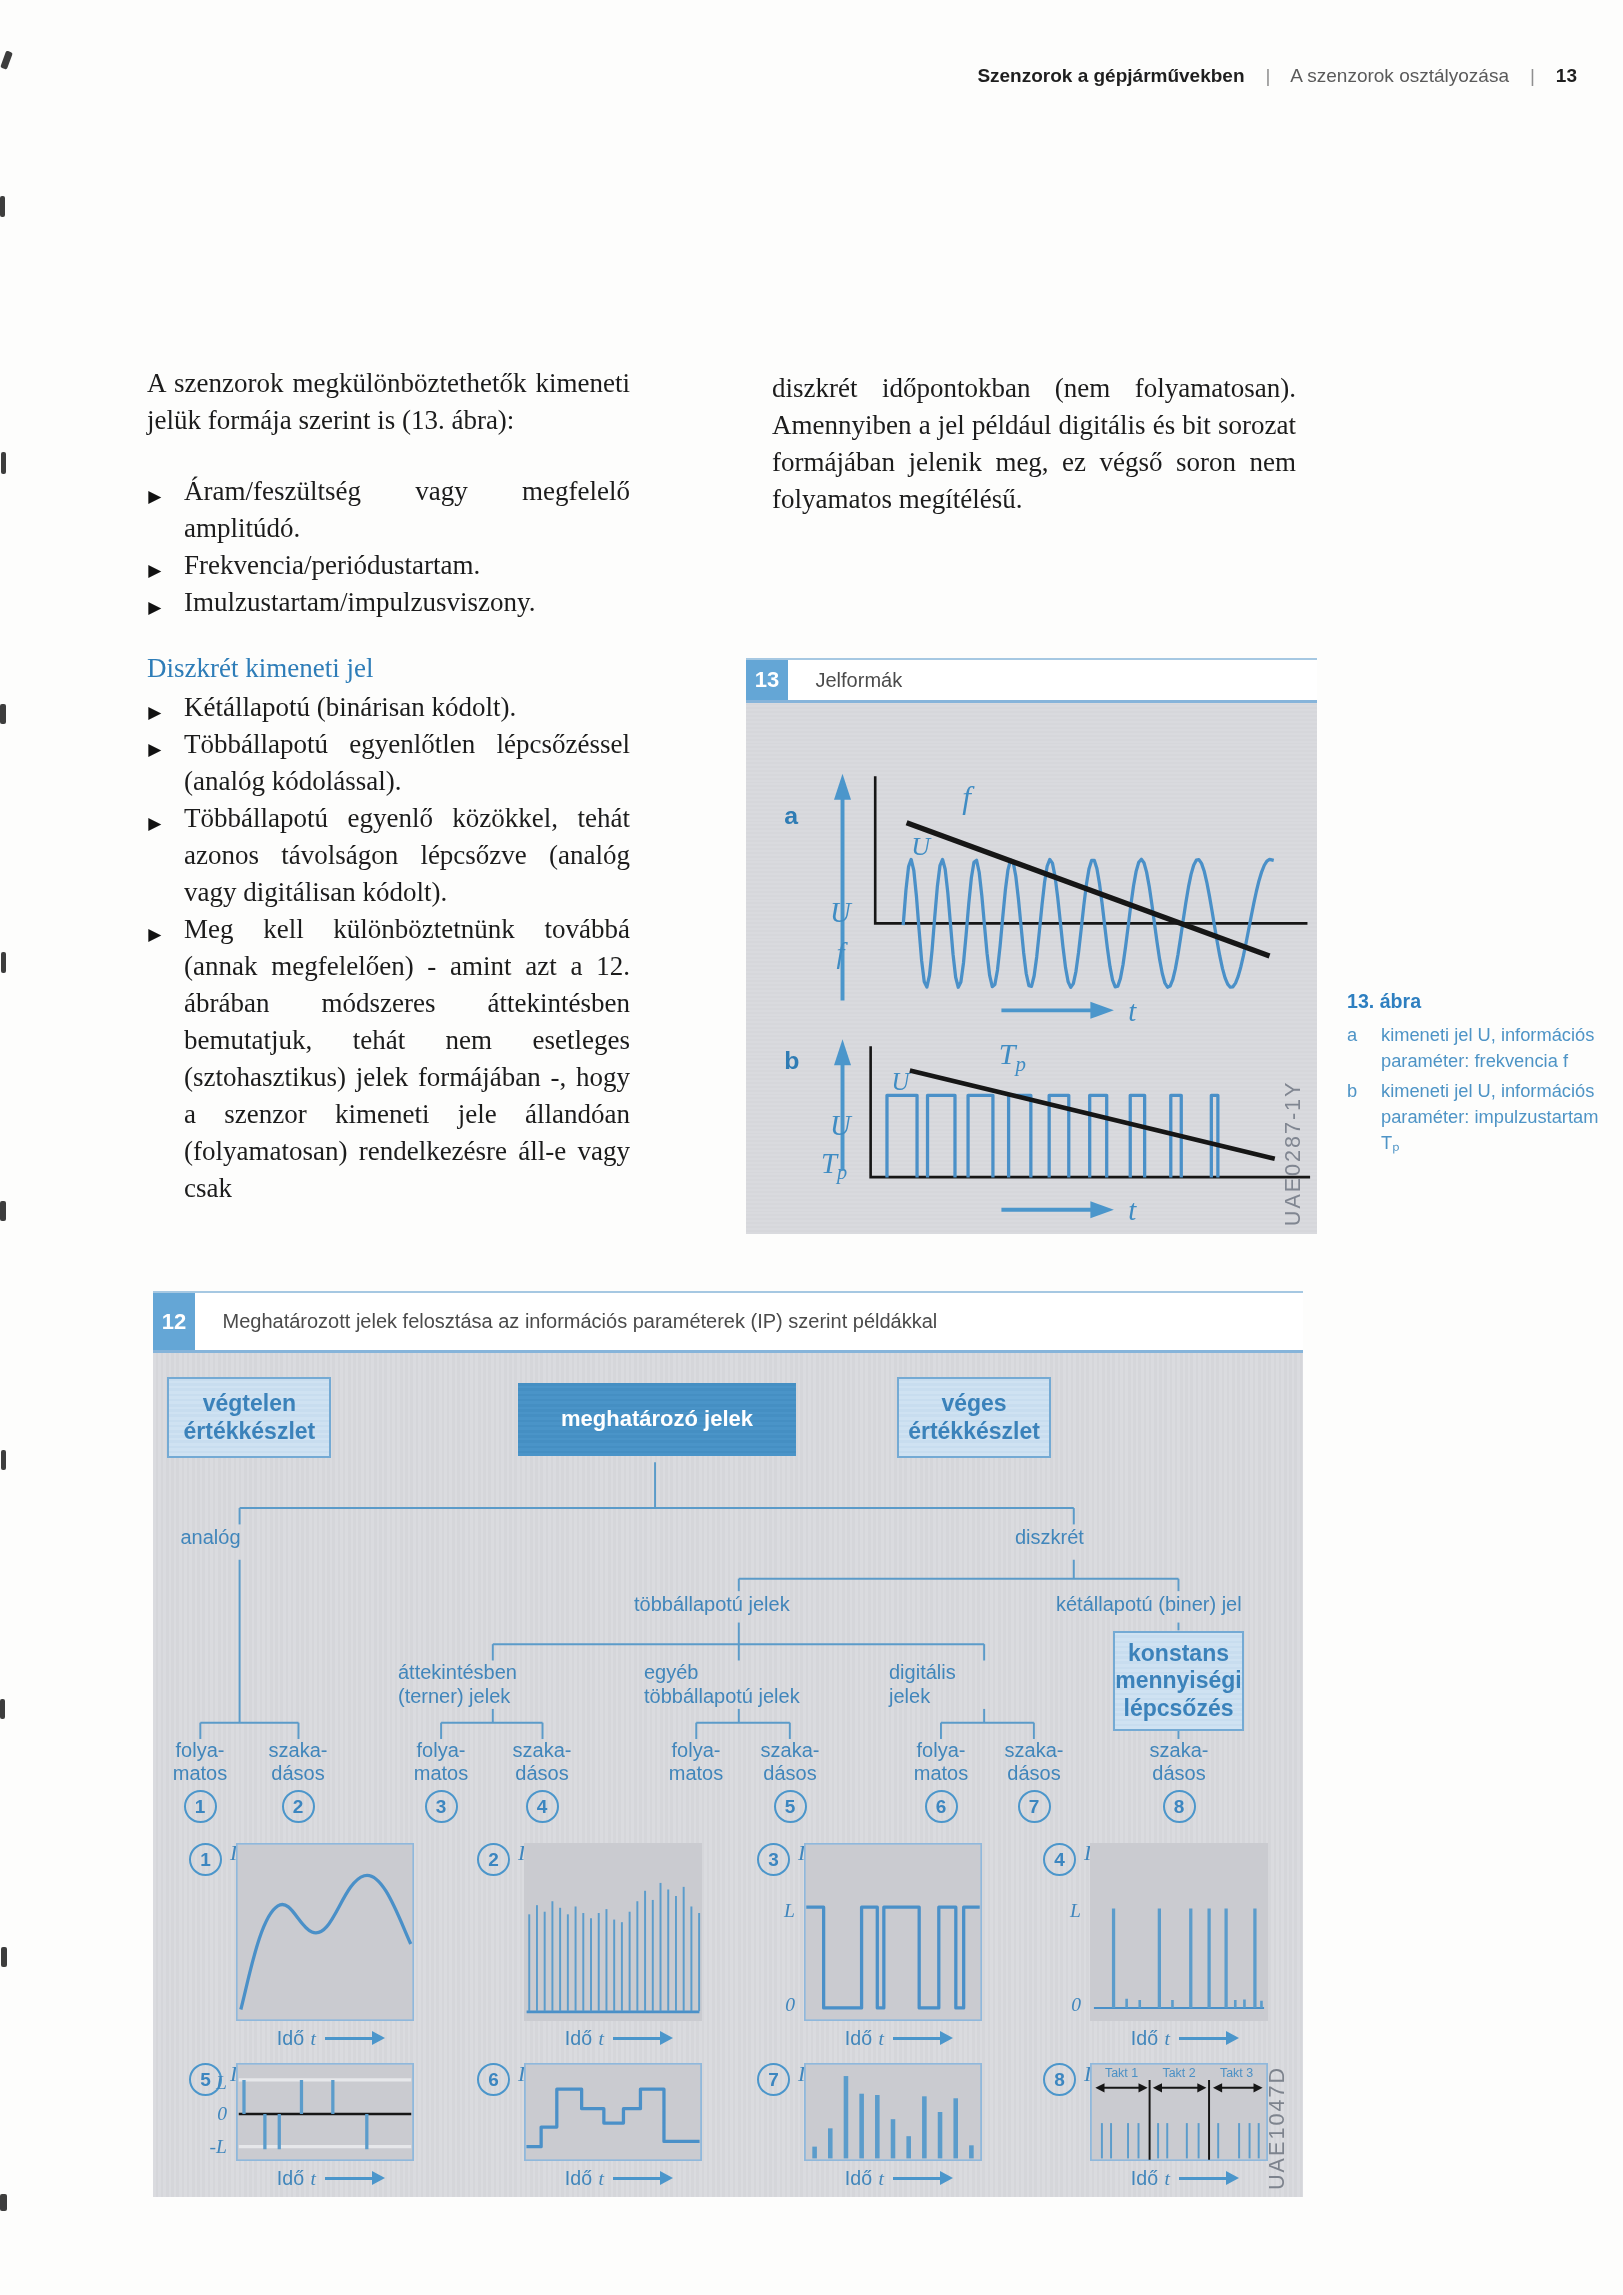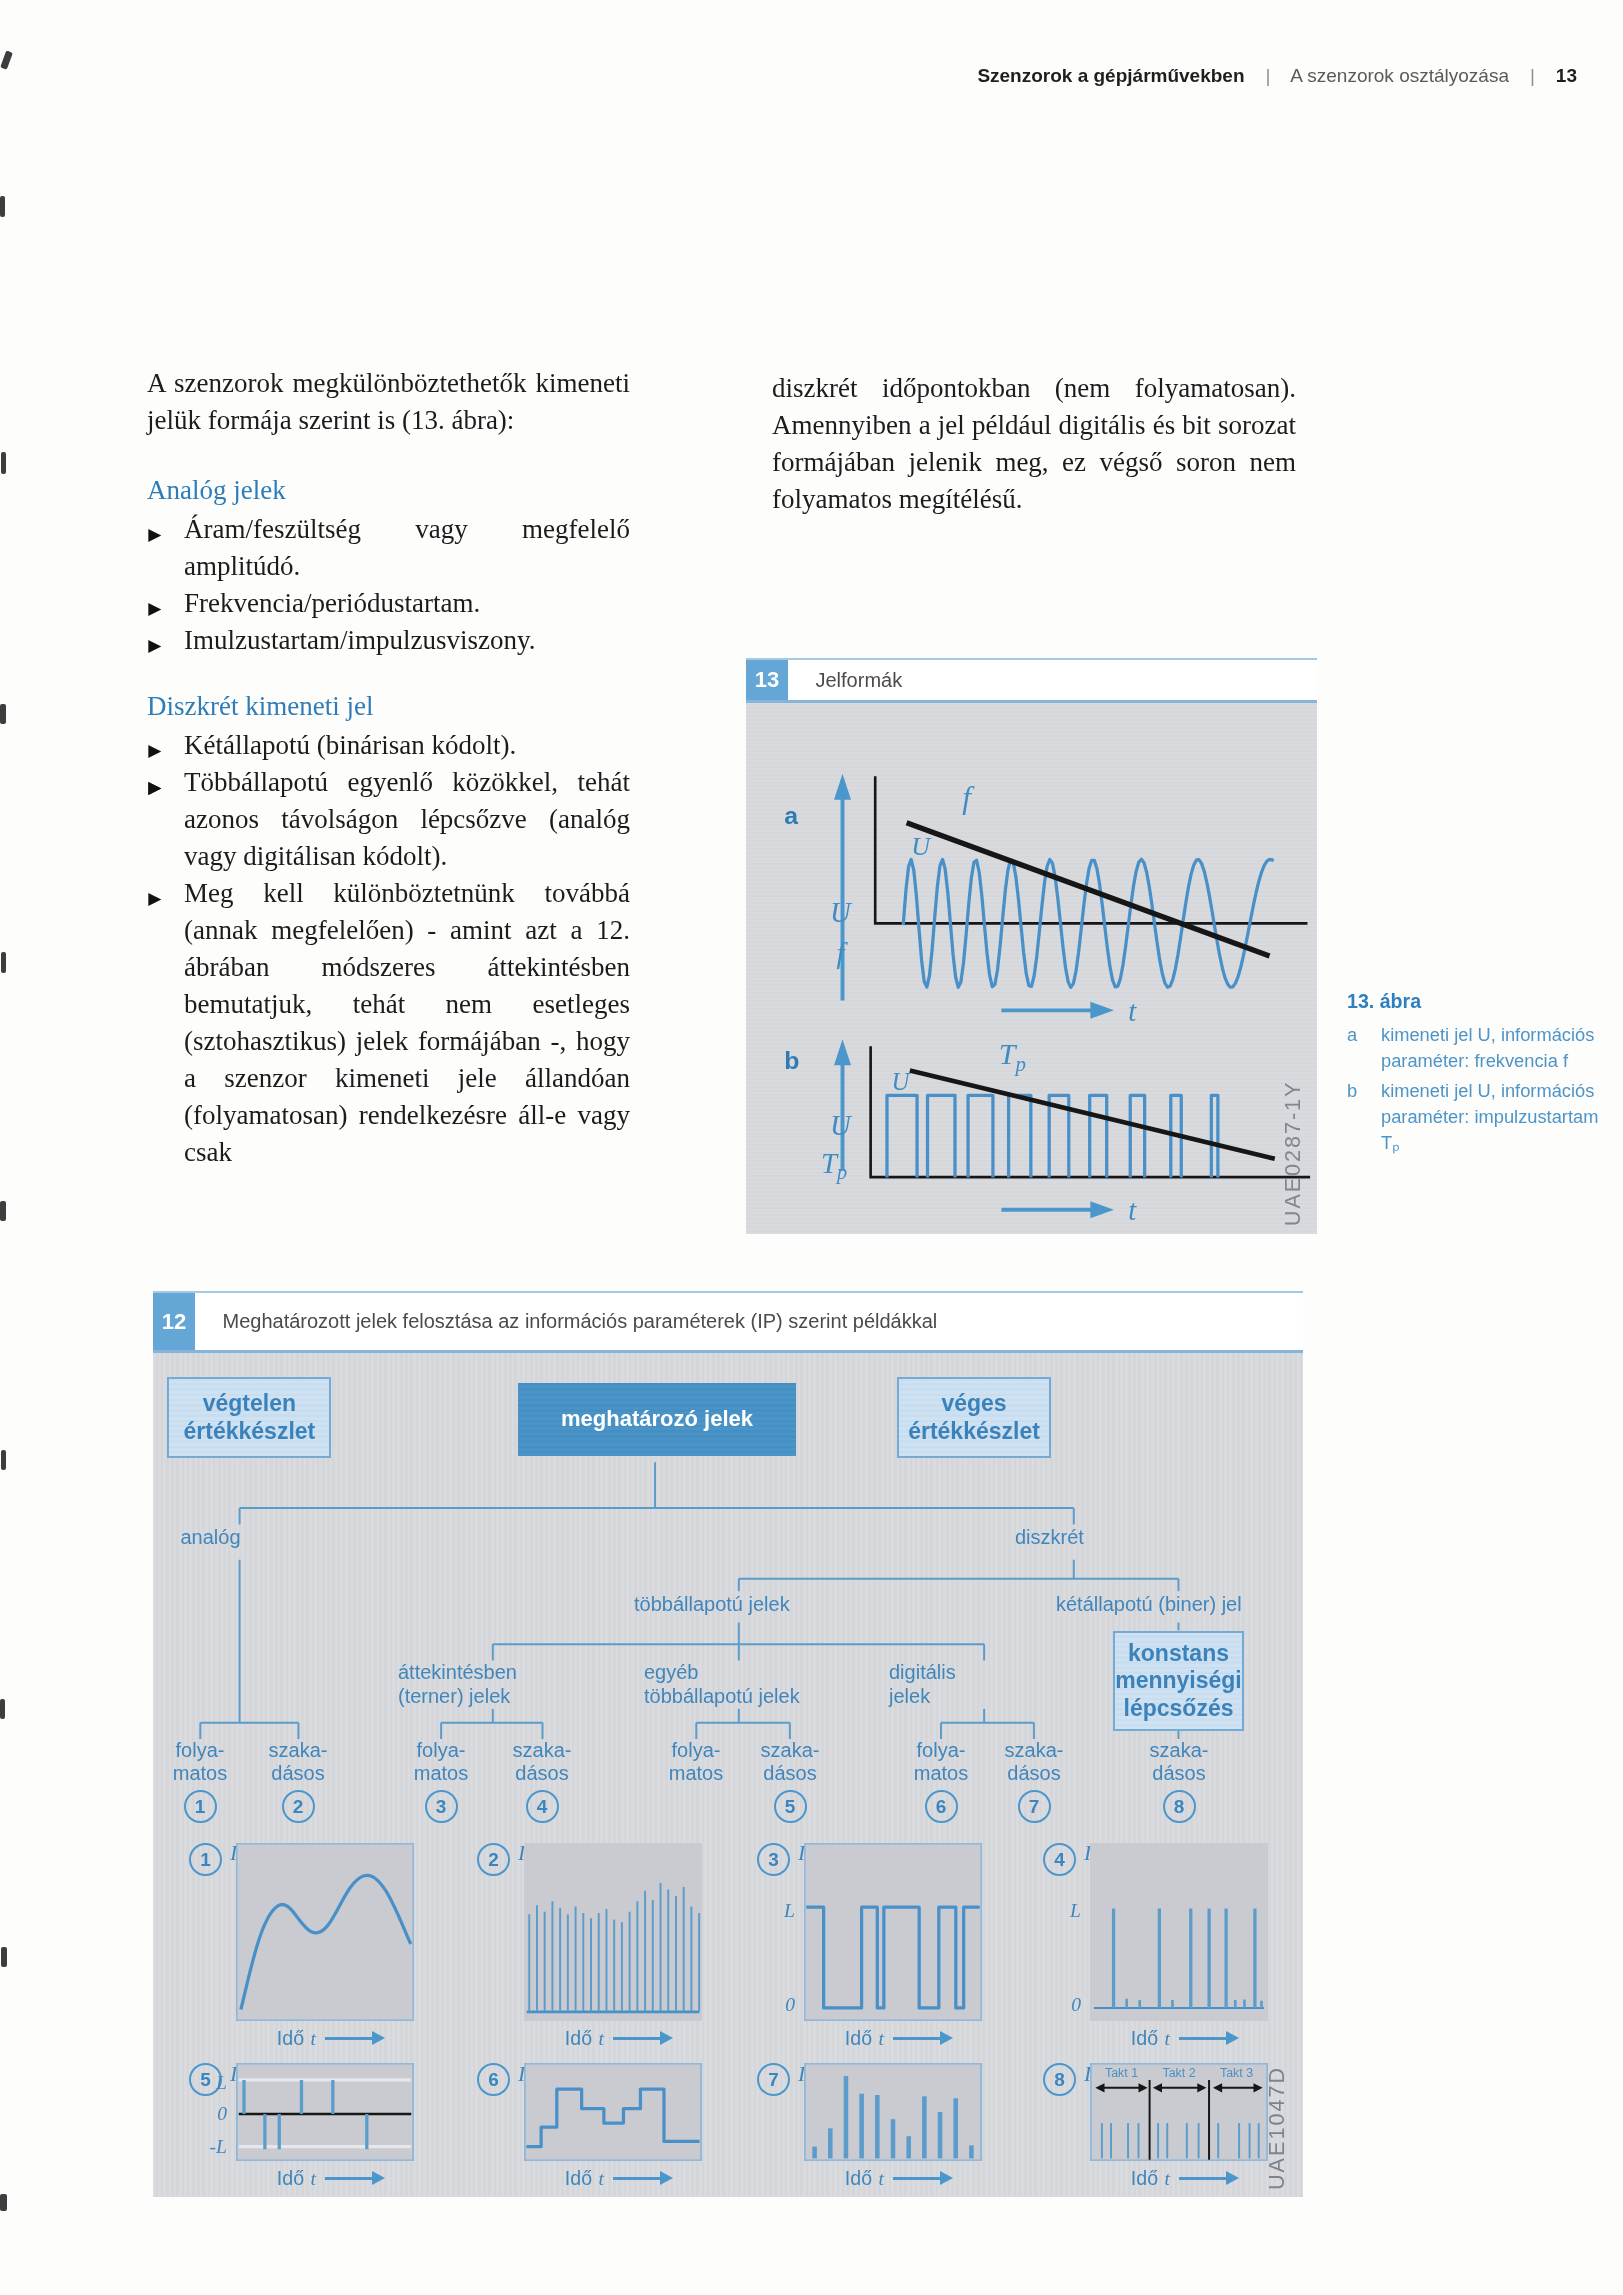--- a/index.html
+++ b/index.html
@@ -130,31 +130,30 @@
     <span class="rh-book" data-name="running-head-book-title">Szenzorok a gépjárművekben</span>
     <span class="rh-sep" data-name="running-head-separator">|</span>
     <span class="rh-section" data-name="running-head-section-title">A szenzorok osztályozása</span>
     <span class="rh-sep" data-name="running-head-separator">|</span>
     <span class="rh-page" data-name="page-number">13</span>
   </header>
 
   <section class="col-left" data-name="left-text-column">
     <p class="intro" data-name="intro-paragraph">A szenzorok megkülönböztethetők kimeneti jelük formája szerint is (13. ábra):</p>
 
-    <h2 class="subhead" data-name="subheading-analog">Analóg jelek</h2>
     <ul class="blist" data-name="analog-bullet-list">
       <li data-name="bullet-item"><span class="tri" data-name="bullet-triangle-icon">▶</span><span data-name="bullet-text">Áram/feszültség vagy megfelelő amplitúdó.</span></li>
       <li data-name="bullet-item"><span class="tri" data-name="bullet-triangle-icon">▶</span><span data-name="bullet-text">Frekvencia/periódustartam.</span></li>
       <li data-name="bullet-item"><span class="tri" data-name="bullet-triangle-icon">▶</span><span data-name="bullet-text">Imulzustartam/impulzusviszony.</span></li>
     </ul>
 
     <h2 class="subhead" data-name="subheading-discrete">Diszkrét kimeneti jel</h2>
     <ul class="blist" data-name="discrete-bullet-list">
       <li data-name="bullet-item"><span class="tri" data-name="bullet-triangle-icon">▶</span><span data-name="bullet-text">Kétállapotú (binárisan kódolt).</span></li>
-      <li data-name="bullet-item"><span class="tri" data-name="bullet-triangle-icon">▶</span></li>
+      <li data-name="bullet-item"><span class="tri" data-name="bullet-triangle-icon">▶</span><span data-name="bullet-text">Többállapotú egyenlőtlen lépcsőzéssel (analóg kódolással).</span></li>
       <li data-name="bullet-item"><span class="tri" data-name="bullet-triangle-icon">▶</span><span data-name="bullet-text">Többállapotú egyenlő közökkel, tehát azonos távolságon lépcsőzve (analóg vagy digitálisan kódolt).</span></li>
       <li data-name="bullet-item"><span class="tri" data-name="bullet-triangle-icon">▶</span><span data-name="bullet-text">Meg kell különböztetnünk továbbá (annak megfelelően) - amint azt a 12. ábrában módszeres áttekintésben bemutatjuk, tehát nem esetleges (sztohasztikus) jelek formájában -, hogy a szenzor kimeneti jele állandóan (folyamatosan) rendelkezésre áll-e vagy csak</span></li>
     </ul>
   </section>
 
   <section class="col-right" data-name="right-text-column">
     <p data-name="continuation-paragraph">diszkrét időpontokban (nem folyamatosan). Amennyiben a jel például digitális és bit sorozat formájában jelenik meg, ez végső soron nem folyamatos megítélésű.</p>
   </section>
 
   <figure class="fig13" data-name="figure-13-jelformak">

